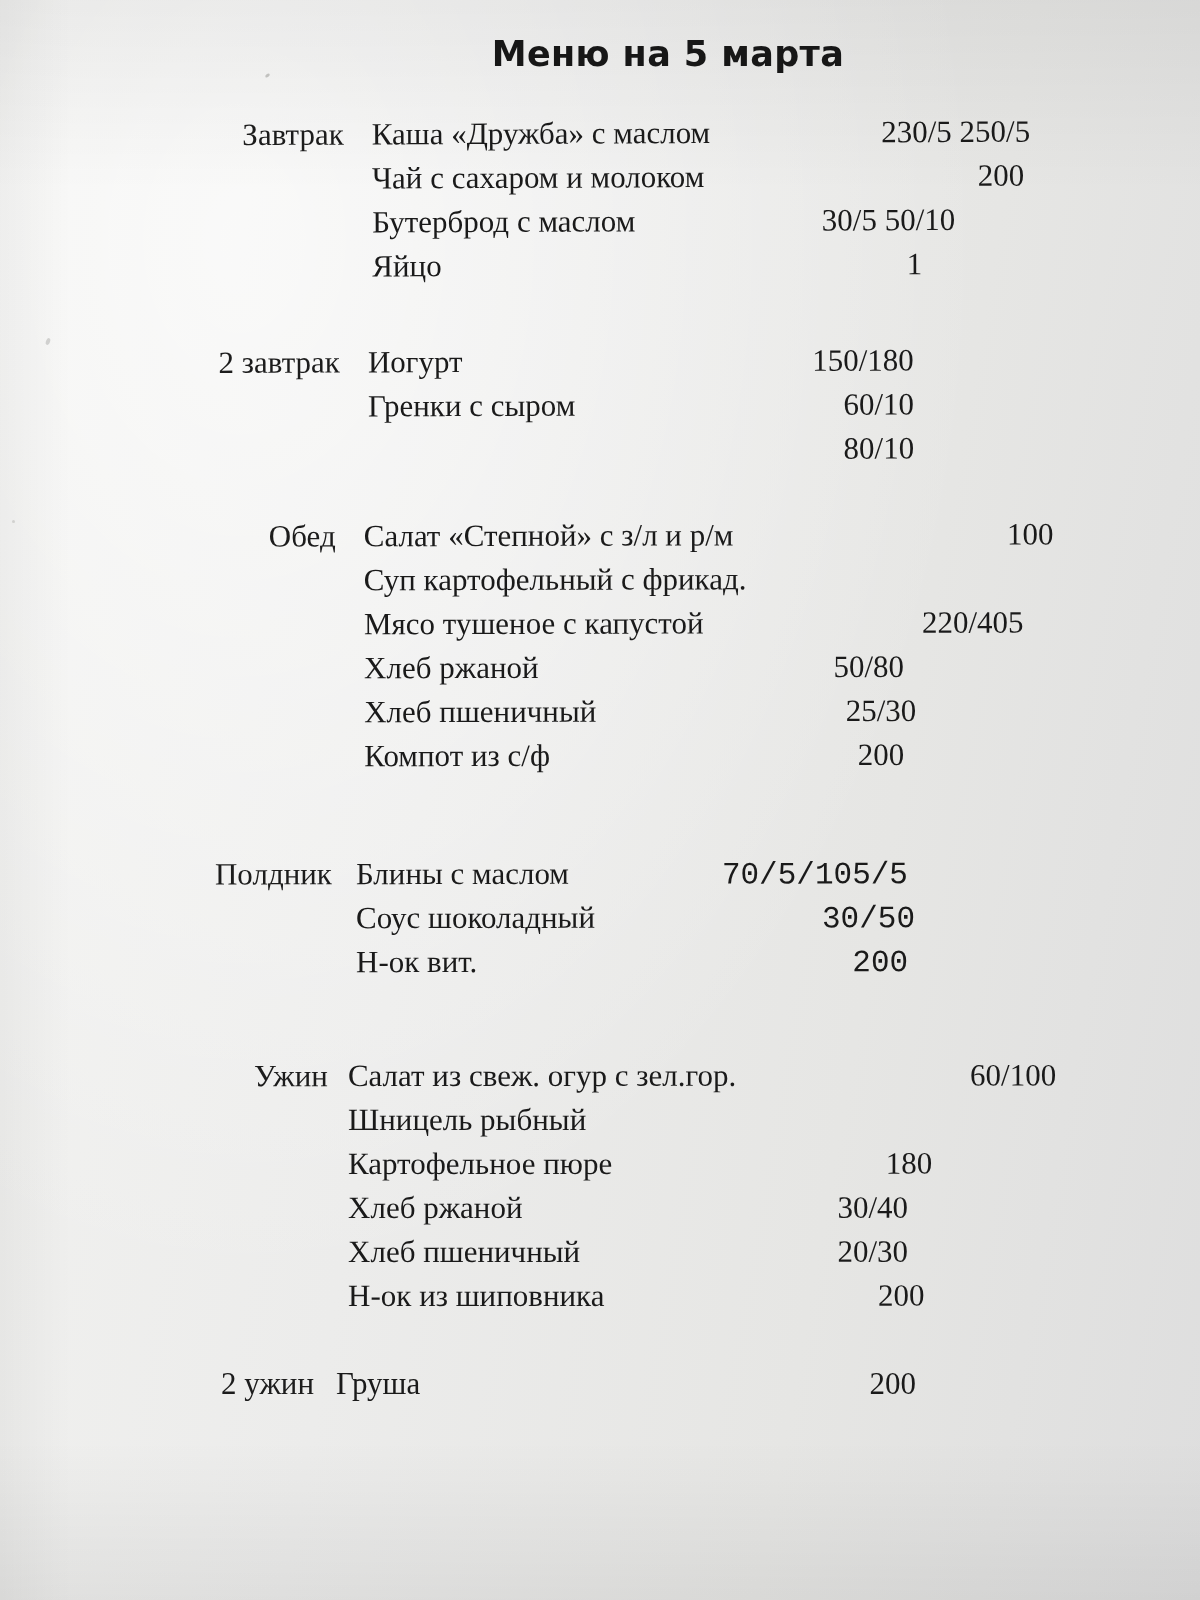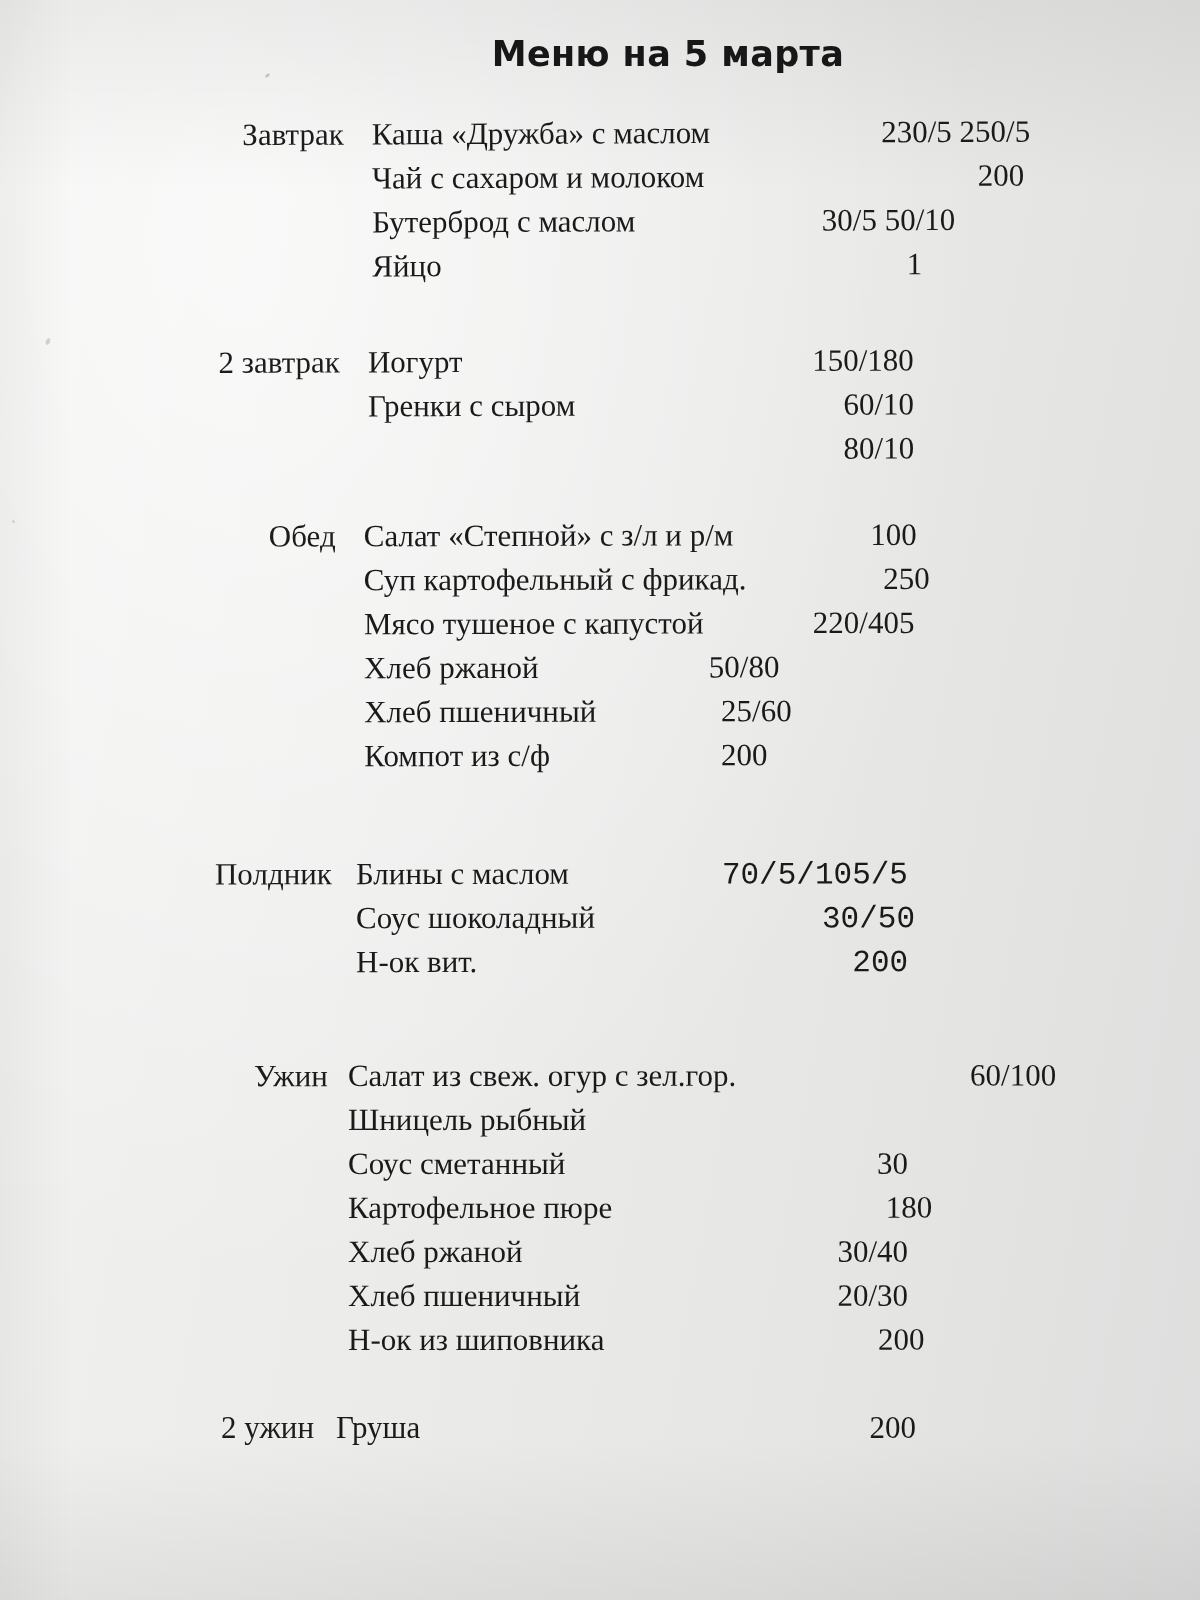--- a/index.html
+++ b/index.html
@@ -111,21 +111,21 @@
   
   .sec-0 { transform: translate(4px, 0) rotate(-0.25deg); }
   .sec-1 { transform: translate(0px, 10px) rotate(-0.2deg); }
   .sec-2 { transform: translate(-4px, 22px) rotate(-0.15deg); }
   .sec-3 { transform: translate(-8px, 40px) rotate(-0.1deg); }
   .sec-4 { transform: translate(-12px, 52px) rotate(-0.05deg); }
   .sec-5 { transform: translate(-16px, 66px) rotate(0deg); }
 
   .sec-0 .amount { padding-right: 42px; }
   .sec-1 .amount { padding-right: 46px; }
-  .sec-2 .amount { padding-right: 52px; text-align: center; }
+  .sec-2 .amount { padding-right: 52px; }
   .sec-3 .amount { padding-right: 44px; font-family: Liberation Mono, monospace; }
   .sec-4 .amount { padding-right: 40px; }
   .sec-5 .amount { padding-right: 28px; }
 
   .sec-5 .section-label { width: 330px; }
   .sec-5 .rows { margin-left: 352px; }
   .sec-4 .rows { margin-left: 360px; margin-top: 28px; }
   .sec-3 .rows { margin-left: 364px; }
 
   .spacer-lg { height: 36px; }
@@ -204,33 +204,32 @@
 
     <div class="section sec-2">
       <div class="section-label">Обед</div>
       <div class="rows">
         <div class="row">
           <span class="dish">Салат  «Степной» с з/л и р/м</span>
           <span class="amount">100</span>
         </div>
         <div class="row">
           <span class="dish">Суп  картофельный с фрикад.</span>
-          <span class="amount">250</span>
         </div>
         <div class="row">
           <span class="dish">Мясо тушеное с капустой</span>
           <span class="amount">220/405</span>
         </div>
         <div class="row">
           <span class="dish">Хлеб ржаной</span>
           <span class="amount">50/80</span>
         </div>
         <div class="row">
           <span class="dish">Хлеб пшеничный</span>
-          <span class="amount">25/60</span>
+          <span class="amount">25/30</span>
         </div>
         <div class="row">
           <span class="dish">Компот из с/ф</span>
           <span class="amount">200</span>
         </div>
       </div>
     </div>
 
     <div class="spacer-lg"></div>
     <div class="spacer-sm"></div>
@@ -259,24 +258,20 @@
       <div class="section-label">Ужин</div>
       <div class="rows">
         <div class="row">
           <span class="dish">Салат из свеж. огур с зел.гор.</span>
           <span class="amount">60/100</span>
         </div>
         <div class="row">
           <span class="dish">Шницель рыбный</span>
         </div>
         <div class="row">
-          <span class="dish">Соус сметанный</span>
-          <span class="amount">30</span>
-        </div>
-        <div class="row">
           <span class="dish">Картофельное пюре</span>
           <span class="amount">180</span>
         </div>
         <div class="row">
           <span class="dish">Хлеб ржаной</span>
           <span class="amount">30/40</span>
         </div>
         <div class="row">
           <span class="dish">Хлеб пшеничный</span>
           <span class="amount">20/30</span>

